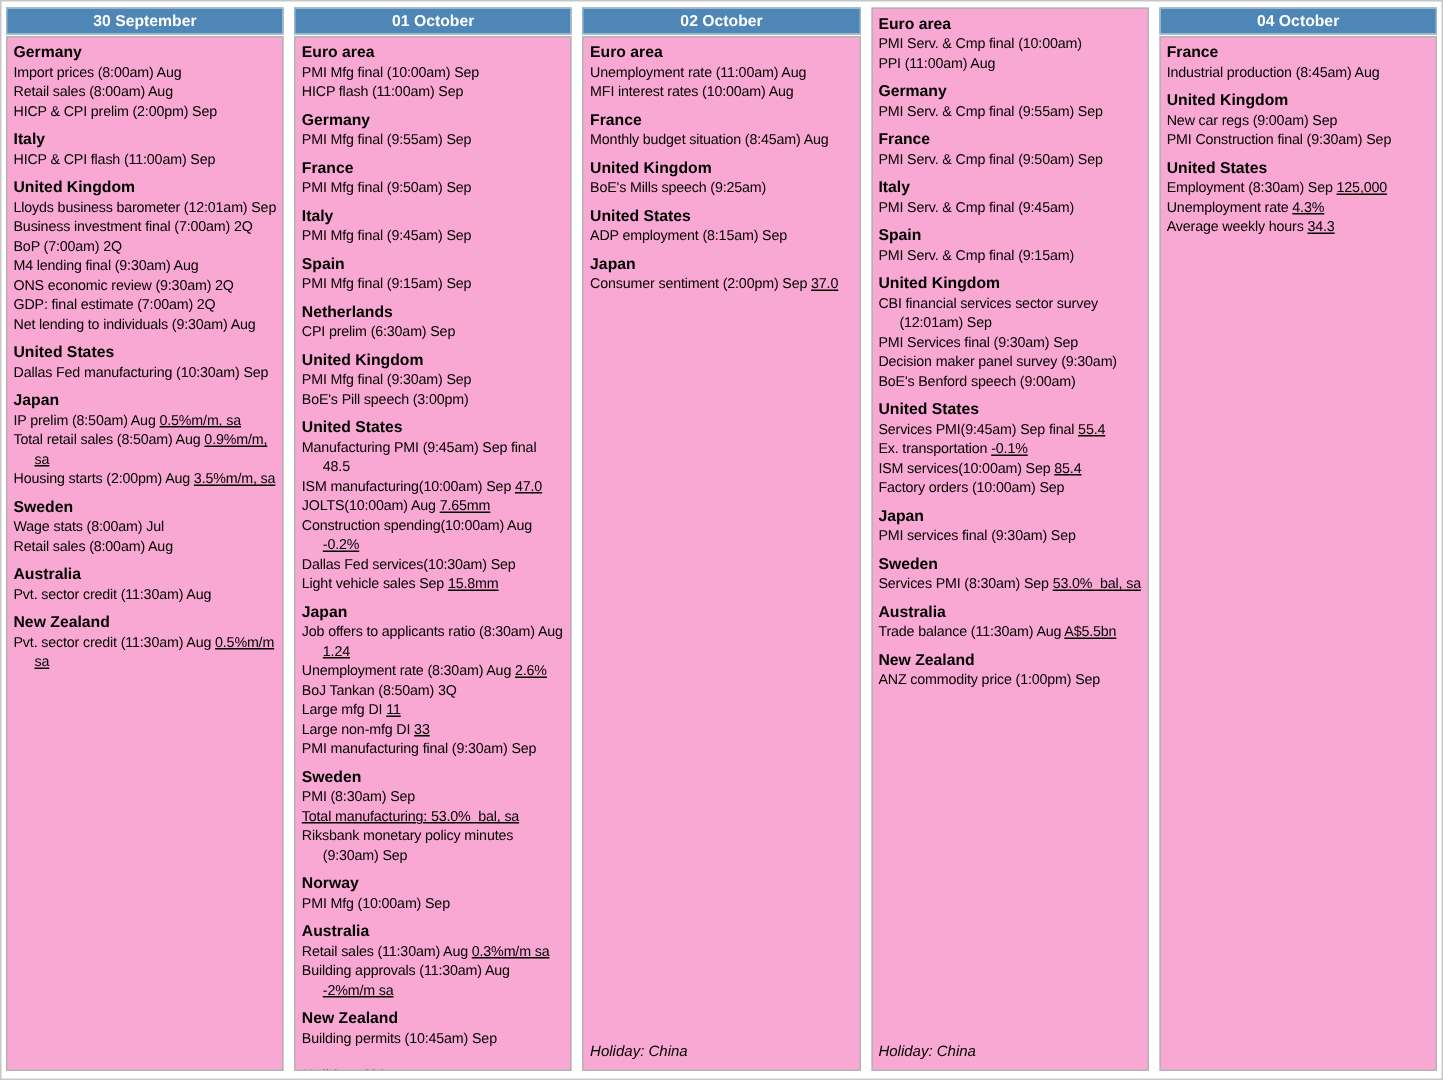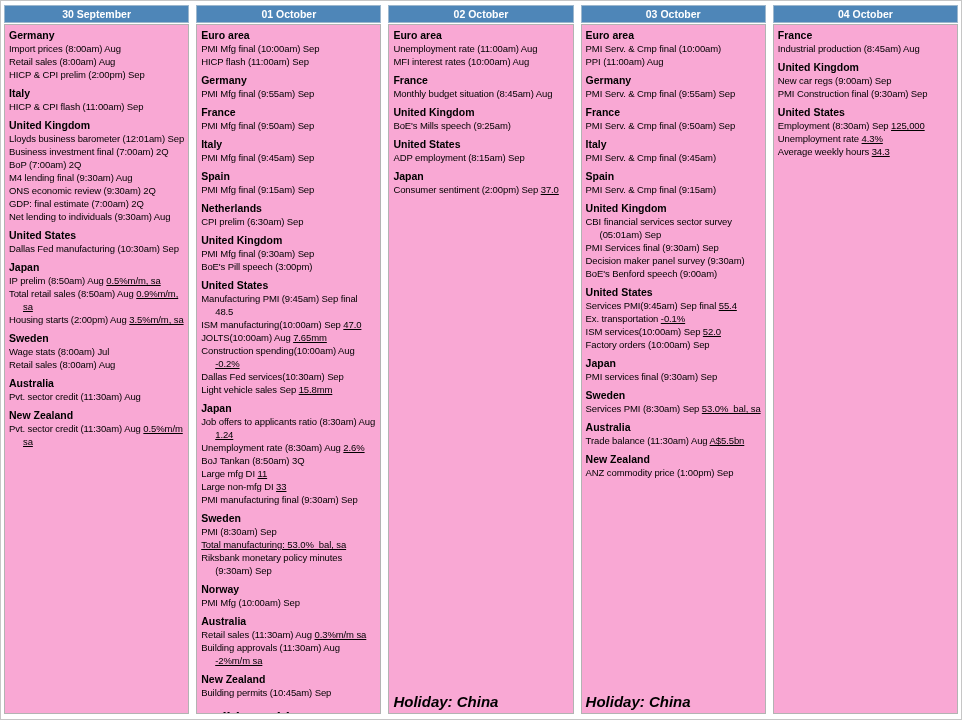--- a/index.html
+++ b/index.html
@@ -63,25 +63,24 @@
     line-height: 13px;
     color: #000000;
     padding-left: 14px;
     text-indent: -14px;
     letter-spacing: -0.1px;
   }
   .u { text-decoration: underline; }
   .holiday {
     margin-top: auto;
     font-style: italic;
-    font-size: 15px;
+    font-size: 10px;
     line-height: 13px;
     padding-top: 12px;
     color: #000000;
-    font-weight: bold;
   }
 </style>
 </head>
 <body>
 
 <div class="frame">
   <div class="columns">
       <div class="col">
         <div class="col-header">30 September</div>
         <div class="col-body">
@@ -224,21 +223,20 @@
             <div class="event">ADP employment (8:15am) Sep</div>
           </div>
           <div class="section">
             <div class="country">Japan</div>
             <div class="event">Consumer sentiment (2:00pm) Sep <span class="u">37.0</span></div>
           </div>
           <div class="holiday">Holiday: China</div>
         </div>
       </div>
       <div class="col">
-        <div class="col-header">03 October</div>
         <div class="col-body">
           <div class="section">
             <div class="country">Euro area</div>
             <div class="event">PMI Serv. &amp; Cmp final (10:00am)</div>
             <div class="event">PPI (11:00am) Aug</div>
           </div>
           <div class="section">
             <div class="country">Germany</div>
             <div class="event">PMI Serv. &amp; Cmp final (9:55am) Sep</div>
           </div>
@@ -249,30 +247,30 @@
           <div class="section">
             <div class="country">Italy</div>
             <div class="event">PMI Serv. &amp; Cmp final (9:45am)</div>
           </div>
           <div class="section">
             <div class="country">Spain</div>
             <div class="event">PMI Serv. &amp; Cmp final (9:15am)</div>
           </div>
           <div class="section">
             <div class="country">United Kingdom</div>
-            <div class="event">CBI financial services sector survey (05:01am) Sep</div>
+            <div class="event">CBI financial services sector survey (12:01am) Sep</div>
             <div class="event">PMI Services final (9:30am) Sep</div>
             <div class="event">Decision maker panel survey (9:30am)</div>
             <div class="event">BoE's Benford speech (9:00am)</div>
           </div>
           <div class="section">
             <div class="country">United States</div>
             <div class="event">Services PMI(9:45am) Sep final <span class="u">55.4</span></div>
             <div class="event">Ex. transportation <span class="u">-0.1%</span></div>
-            <div class="event">ISM services(10:00am) Sep <span class="u">52.0</span></div>
+            <div class="event">ISM services(10:00am) Sep <span class="u">85.4</span></div>
             <div class="event">Factory orders (10:00am) Sep</div>
           </div>
           <div class="section">
             <div class="country">Japan</div>
             <div class="event">PMI services final (9:30am) Sep</div>
           </div>
           <div class="section">
             <div class="country">Sweden</div>
             <div class="event">Services PMI (8:30am) Sep <span class="u">53.0%&nbsp; bal, sa</span></div>
           </div>

